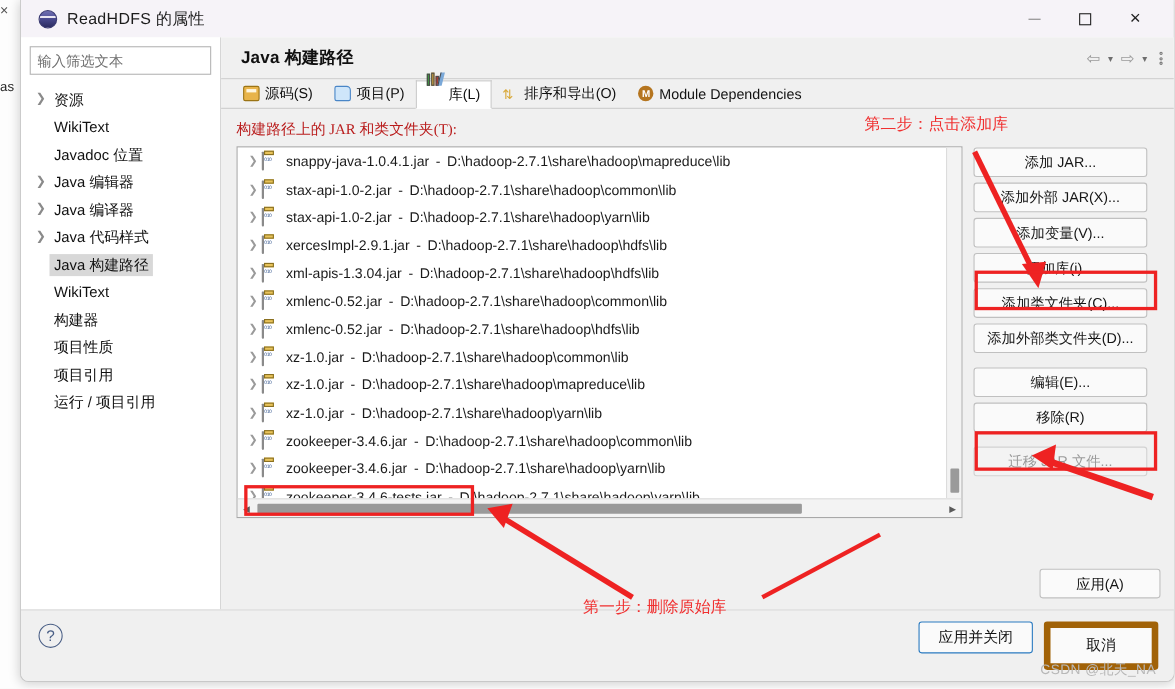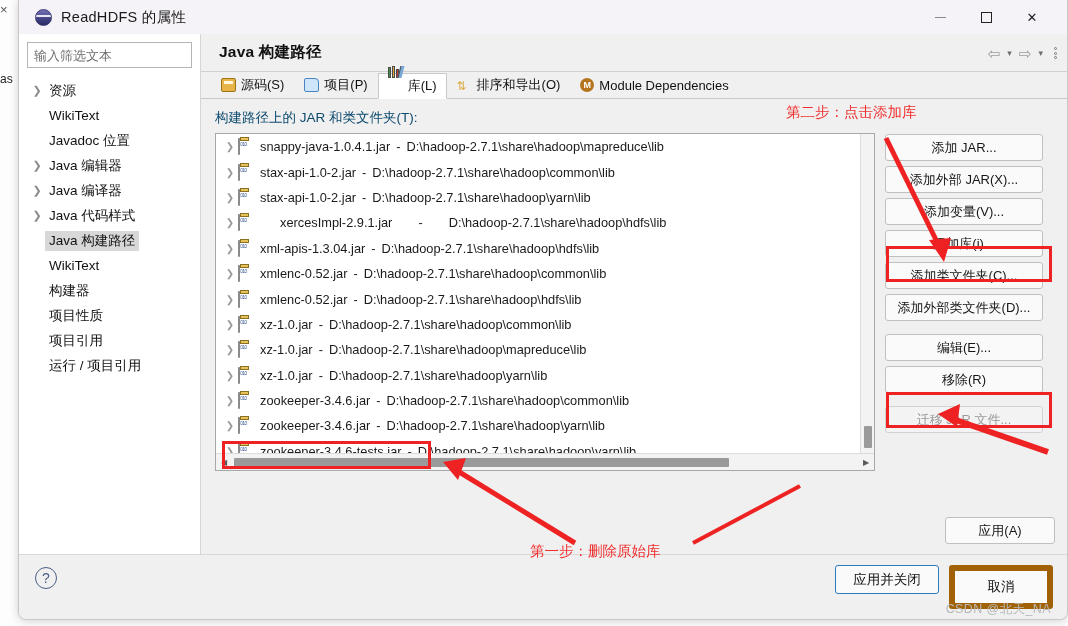--- a/index.html
+++ b/index.html
@@ -169,21 +169,21 @@
     background:#b5751f; color:#fff; font-size:9px;
     display:flex;align-items:center;justify-content:center;
     font-weight:bold;
   }
 
   .panel {
     position: absolute; left: 0; right: 0; top: 65px; bottom: 0;
     background: #f0f0f0;
     padding: 10px 14px 0 14px;
   }
-  .panel-label { font-size: 13.5px; color: #0c4a6e; margin-bottom: 6px; }
+  .panel-label { font-size: 13.5px; color: #b91c1c; margin-bottom: 6px; font-family: Liberation Serif, serif; }
 
   .listrow { display: flex; gap: 10px; }
   .jar-list {
     position: relative;
     width: 660px; height: 338px;
     background: #ffffff;
     border: 1px solid #a8a8a8;
     overflow: hidden;
   }
   .jar-scroll-area {
@@ -474,21 +474,21 @@
                   <span class="jar-tw">❯</span>
                   <span class="jar-text-wrap" style="display: inline-flex; align-items: center;">
                     <span class="jar-icon"><span class="jar-glyph"></span></span>
                     <span>stax-api-1.0-2.jar</span>
                     <span style="padding: 0px 6px;">-</span>
                     <span>D:\hadoop-2.7.1\share\hadoop\yarn\lib</span>
                   </span>
                 </div>
                 <div class="jar-item">
                   <span class="jar-tw">❯</span>
-                  <span class="jar-text-wrap" style="display: inline-flex; align-items: flex-end; gap: 20px;">
+                  <span class="jar-text-wrap" style="display: inline-flex; align-items: flex-end;">
                     <span class="jar-icon"><span class="jar-glyph"></span></span>
                     <span>xercesImpl-2.9.1.jar</span>
                     <span style="padding: 0px 6px;">-</span>
                     <span>D:\hadoop-2.7.1\share\hadoop\hdfs\lib</span>
                   </span>
                 </div>
                 <div class="jar-item">
                   <span class="jar-tw">❯</span>
                   <span class="jar-text-wrap" style="display: inline-flex; align-items: center;">
                     <span class="jar-icon"><span class="jar-glyph"></span></span>

